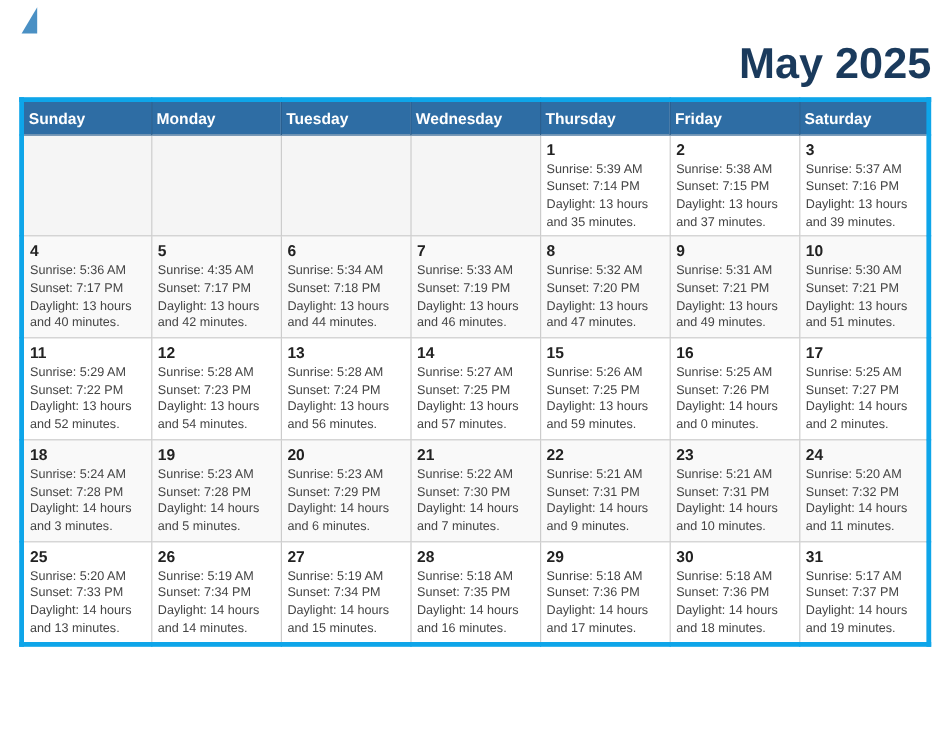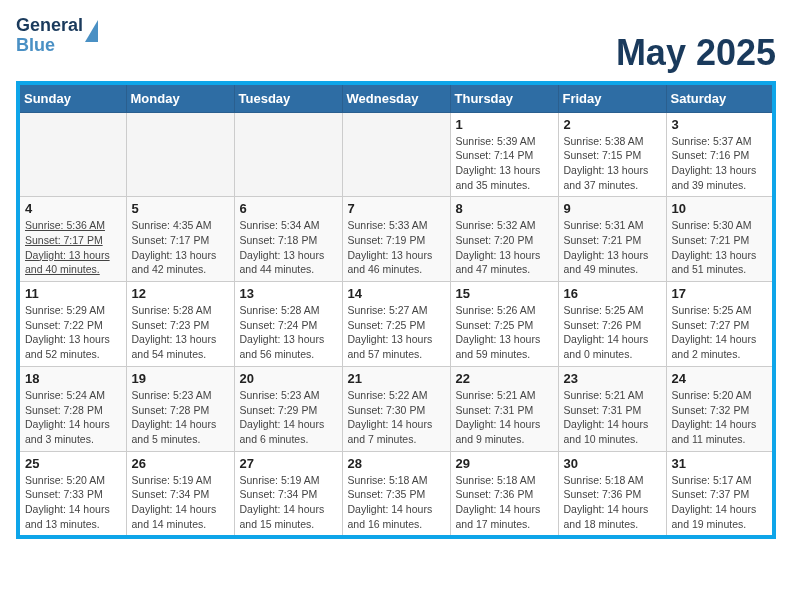--- a/index.html
+++ b/index.html
@@ -81,24 +81,20 @@
       color: #444;
       line-height: 1.4;
     }
   </style>
 </head>
 <body>
 
 <div class="header">
   <div class="logo">
     <div style="display:flex; align-items:center; position:relative;">
-      <div style="display:flex; flex-direction:column; line-height:1.1;">
-        <span style="font-size:18px; font-weight:bold; color:#1a3a5c;">General</span>
-        <span style="font-size:18px; font-weight:bold; color:#4a90c4;">Blue</span>
-      </div>
       <div style="width:0; height:0; border-left:13px solid transparent; border-bottom:22px solid #4a90c4; margin-left:2px; margin-top:-10px;"></div>
     </div>
   </div>
   <div class="title-block">
     <div class="title-month">May 2025</div>
   </div>
 </div>
 
 <table class="calendar">
   <thead>
@@ -136,21 +132,21 @@
           <span class="day-num">3</span>
           <div class="day-info" style="white-space: pre-line;">Sunrise: 5:37 AM
 Sunset: 7:16 PM
 Daylight: 13 hours
 and 39 minutes.</div>
         </td>
       </tr>
       <tr>
         <td>
           <span class="day-num">4</span>
-          <div class="day-info" style="white-space: pre-line; text-decoration: underline;">Sunrise: 5:36 AM
+          <div class="day-info" style="white-space: pre-line;">Sunrise: 5:36 AM
 Sunset: 7:17 PM
 Daylight: 13 hours
 and 40 minutes.</div>
         </td>
         <td>
           <span class="day-num">5</span>
           <div class="day-info" style="white-space: pre-line;">Sunrise: 4:35 AM
 Sunset: 7:17 PM
 Daylight: 13 hours
 and 42 minutes.</div>

